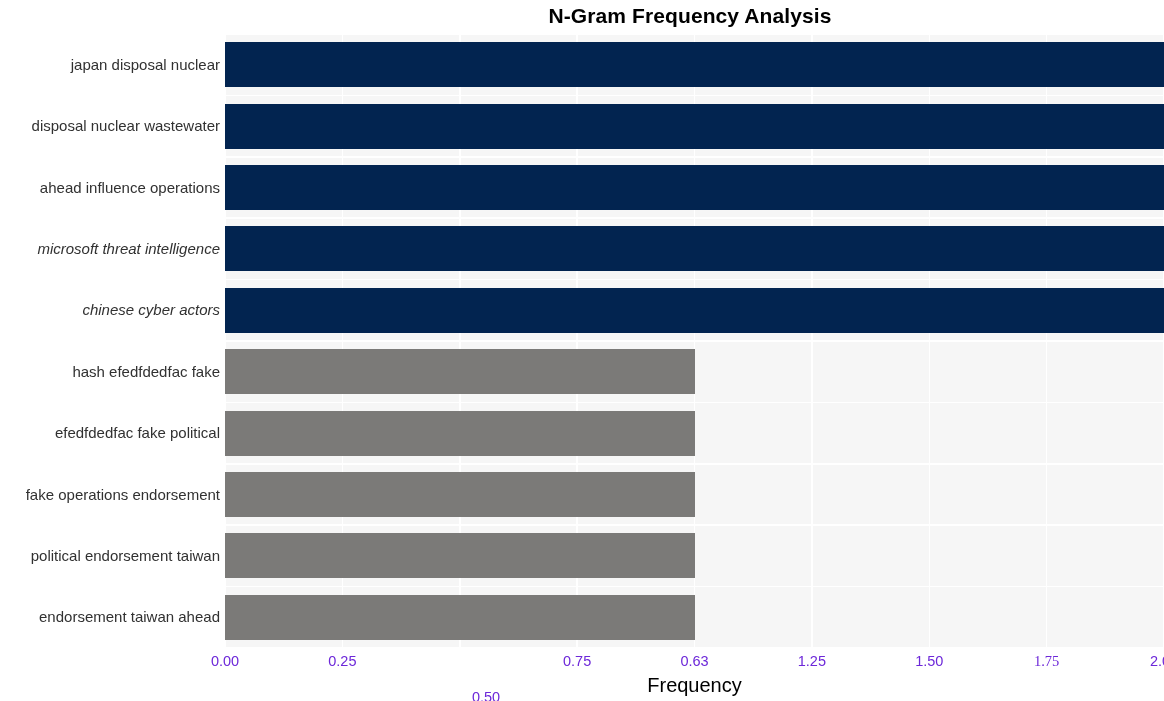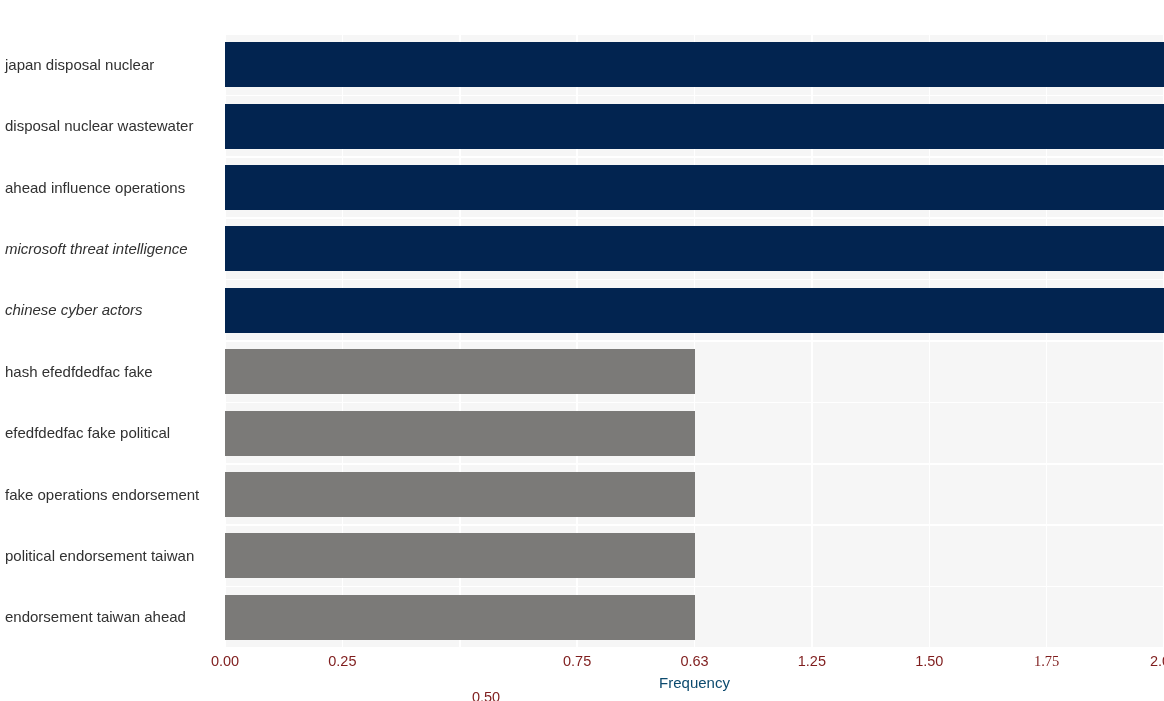--- a/index.html
+++ b/index.html
@@ -66,55 +66,57 @@
     position: absolute;
     left: 0;
     height: 45px;
   }
 
   
   .ytick {
     position: absolute;
     right: 944px;          
     width: 215px;
+    text-align: right;
     font-size: 15px;
     color: #313131;
     white-space: nowrap;
     line-height: 1;
   }
 
   
   .xtick {
     position: absolute;
     top: 653px;
     width: 80px;
     margin-left: -40px;
     text-align: center;
     font-size: 14.5px;
-    color: #7f1d1d;
+    color: #6d28d9;
     white-space: nowrap;
   }
 
   
   #xaxis-label {
     position: absolute;
     left: 225px;
     top: 674px;
     width: 939px;
     text-align: center;
-    font-size: 15px;
-    color: #0c4a6e;
+    font-size: 20px;
+    color: #000000;
     white-space: nowrap;
   }
 </style>
 </head>
 <body>
 
 <div id="chart-root">
 
+  <div id="chart-title">N-Gram Frequency Analysis</div>
 
   <div id="plot-area">
     <div id="gridlines-layer">
         <div class="vgrid" style="left: -0.75px;"></div>
         <div class="vgrid" style="left: 116.625px;"></div>
         <div class="vgrid" style="left: 234px;"></div>
         <div class="vgrid" style="left: 351.375px;"></div>
         <div class="vgrid" style="left: 468.75px;"></div>
         <div class="vgrid" style="left: 586.125px;"></div>
         <div class="vgrid" style="left: 703.5px;"></div>

